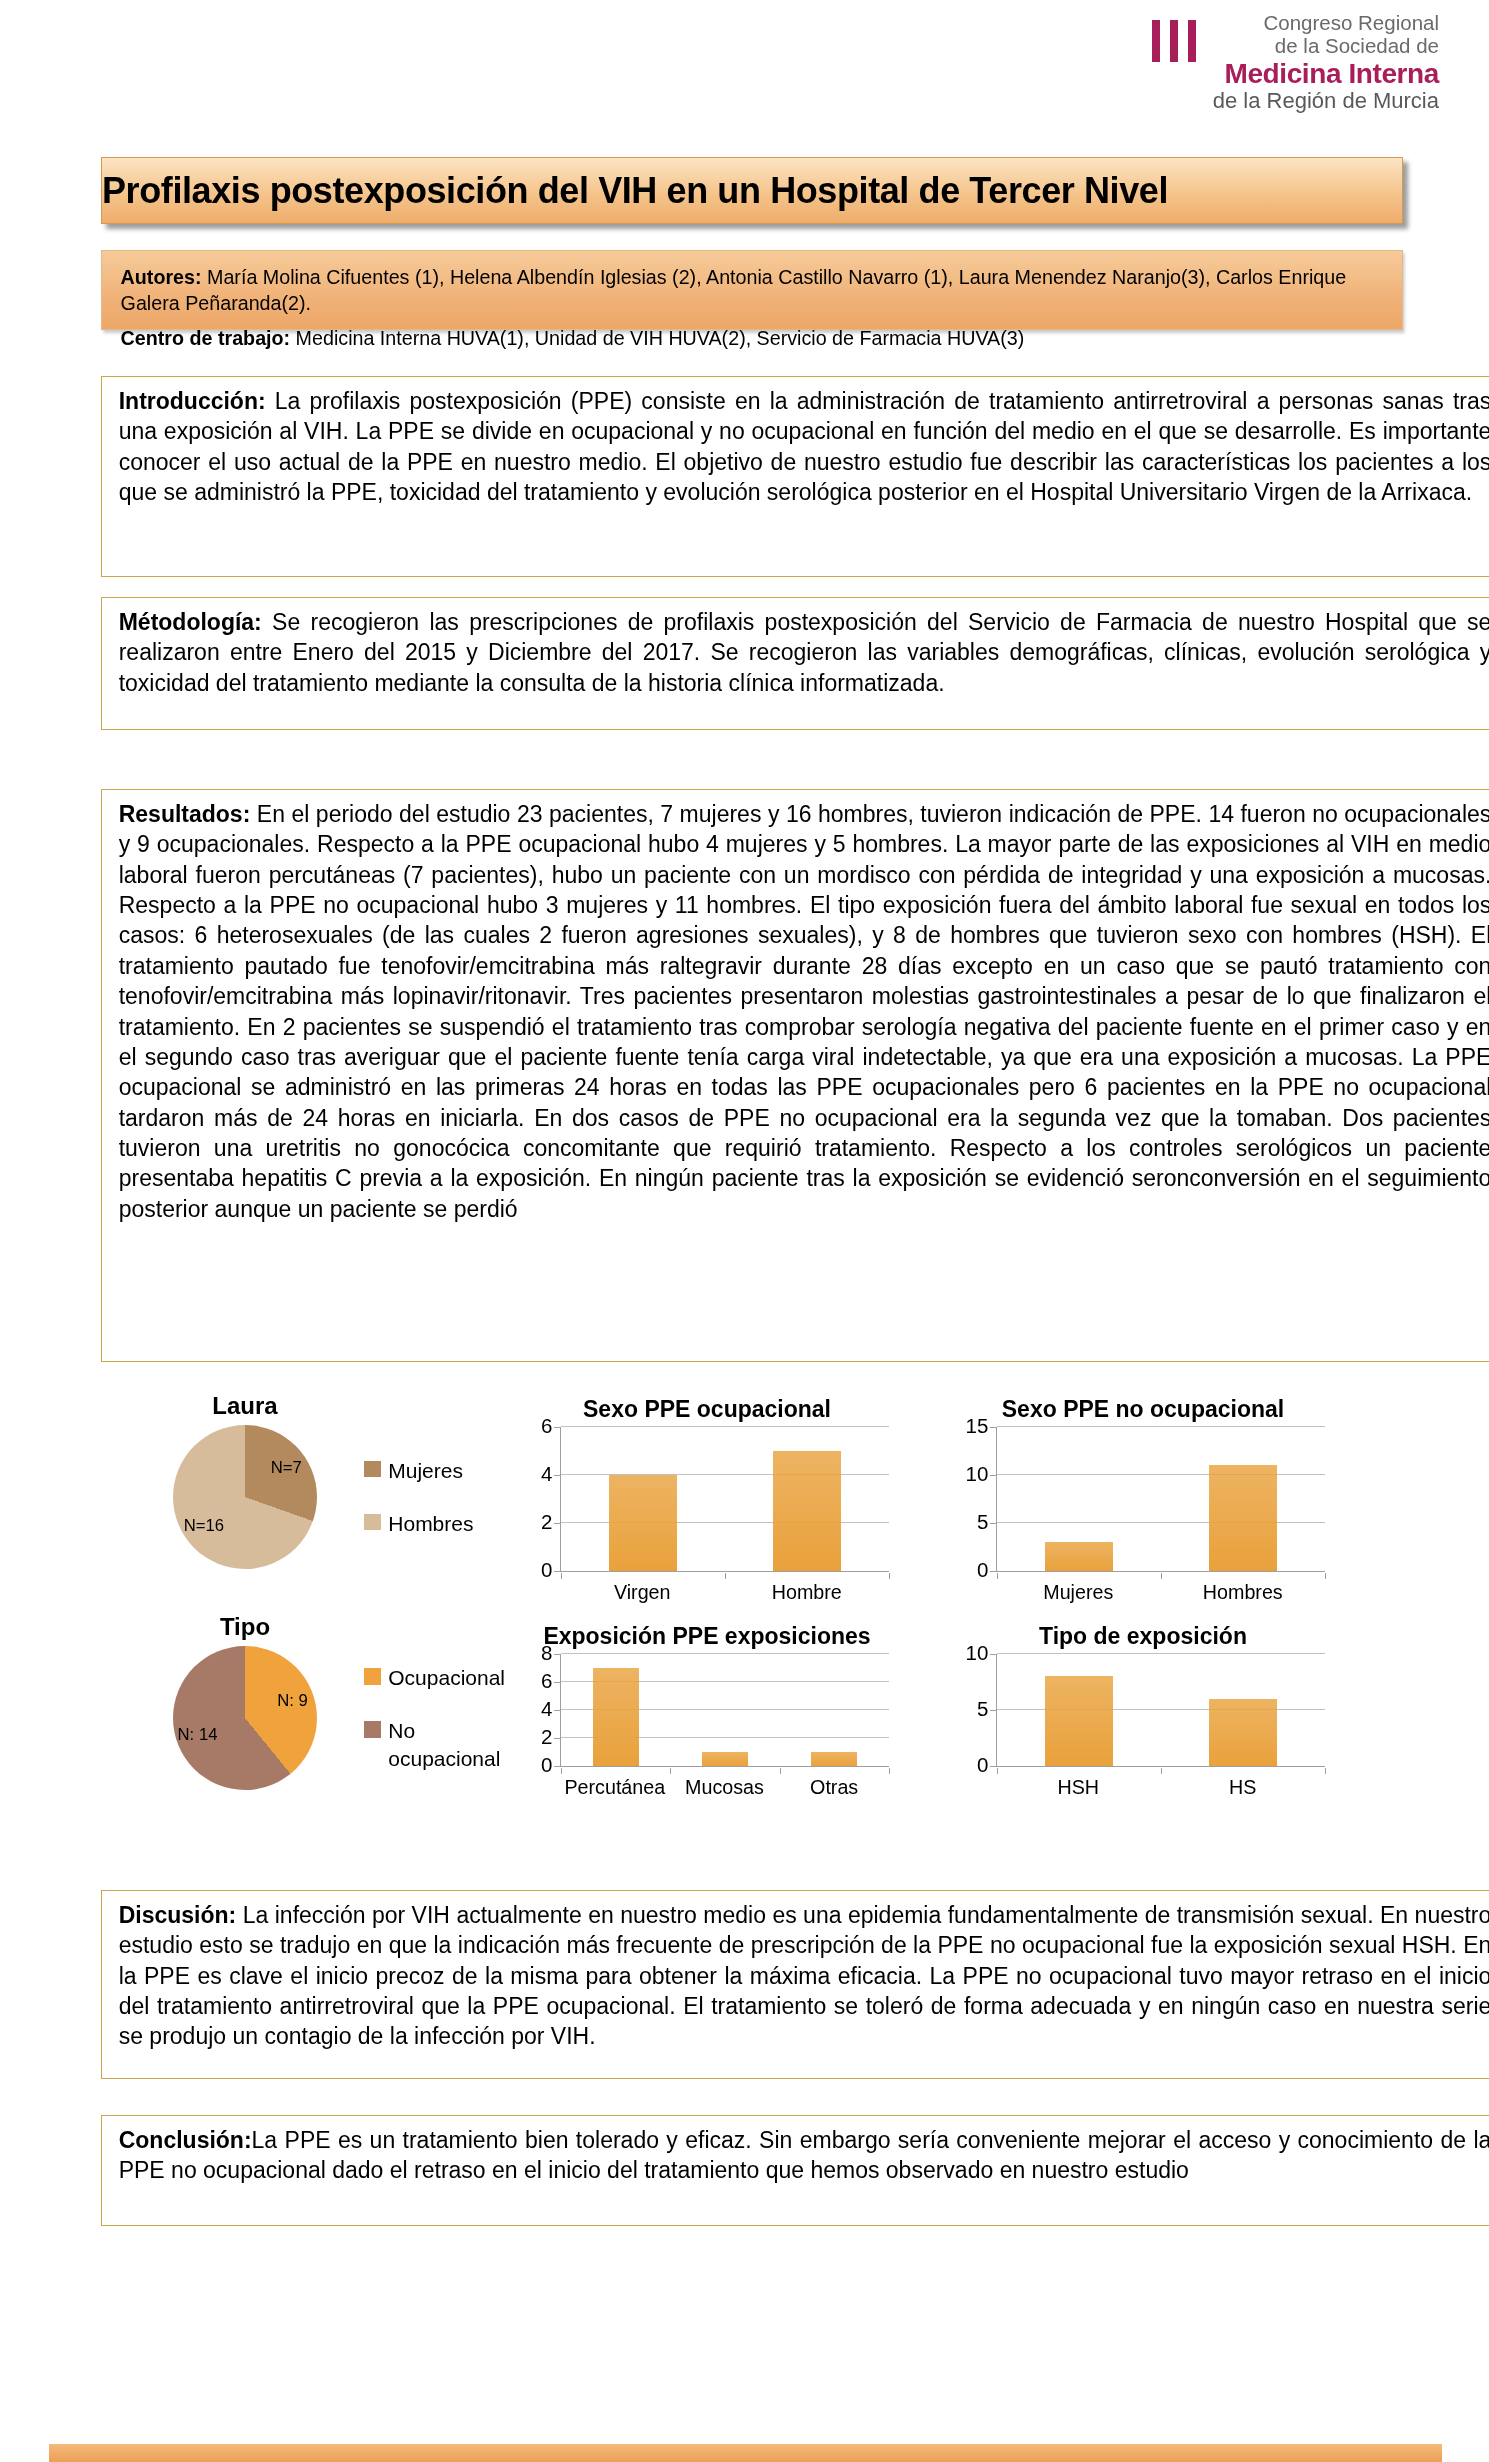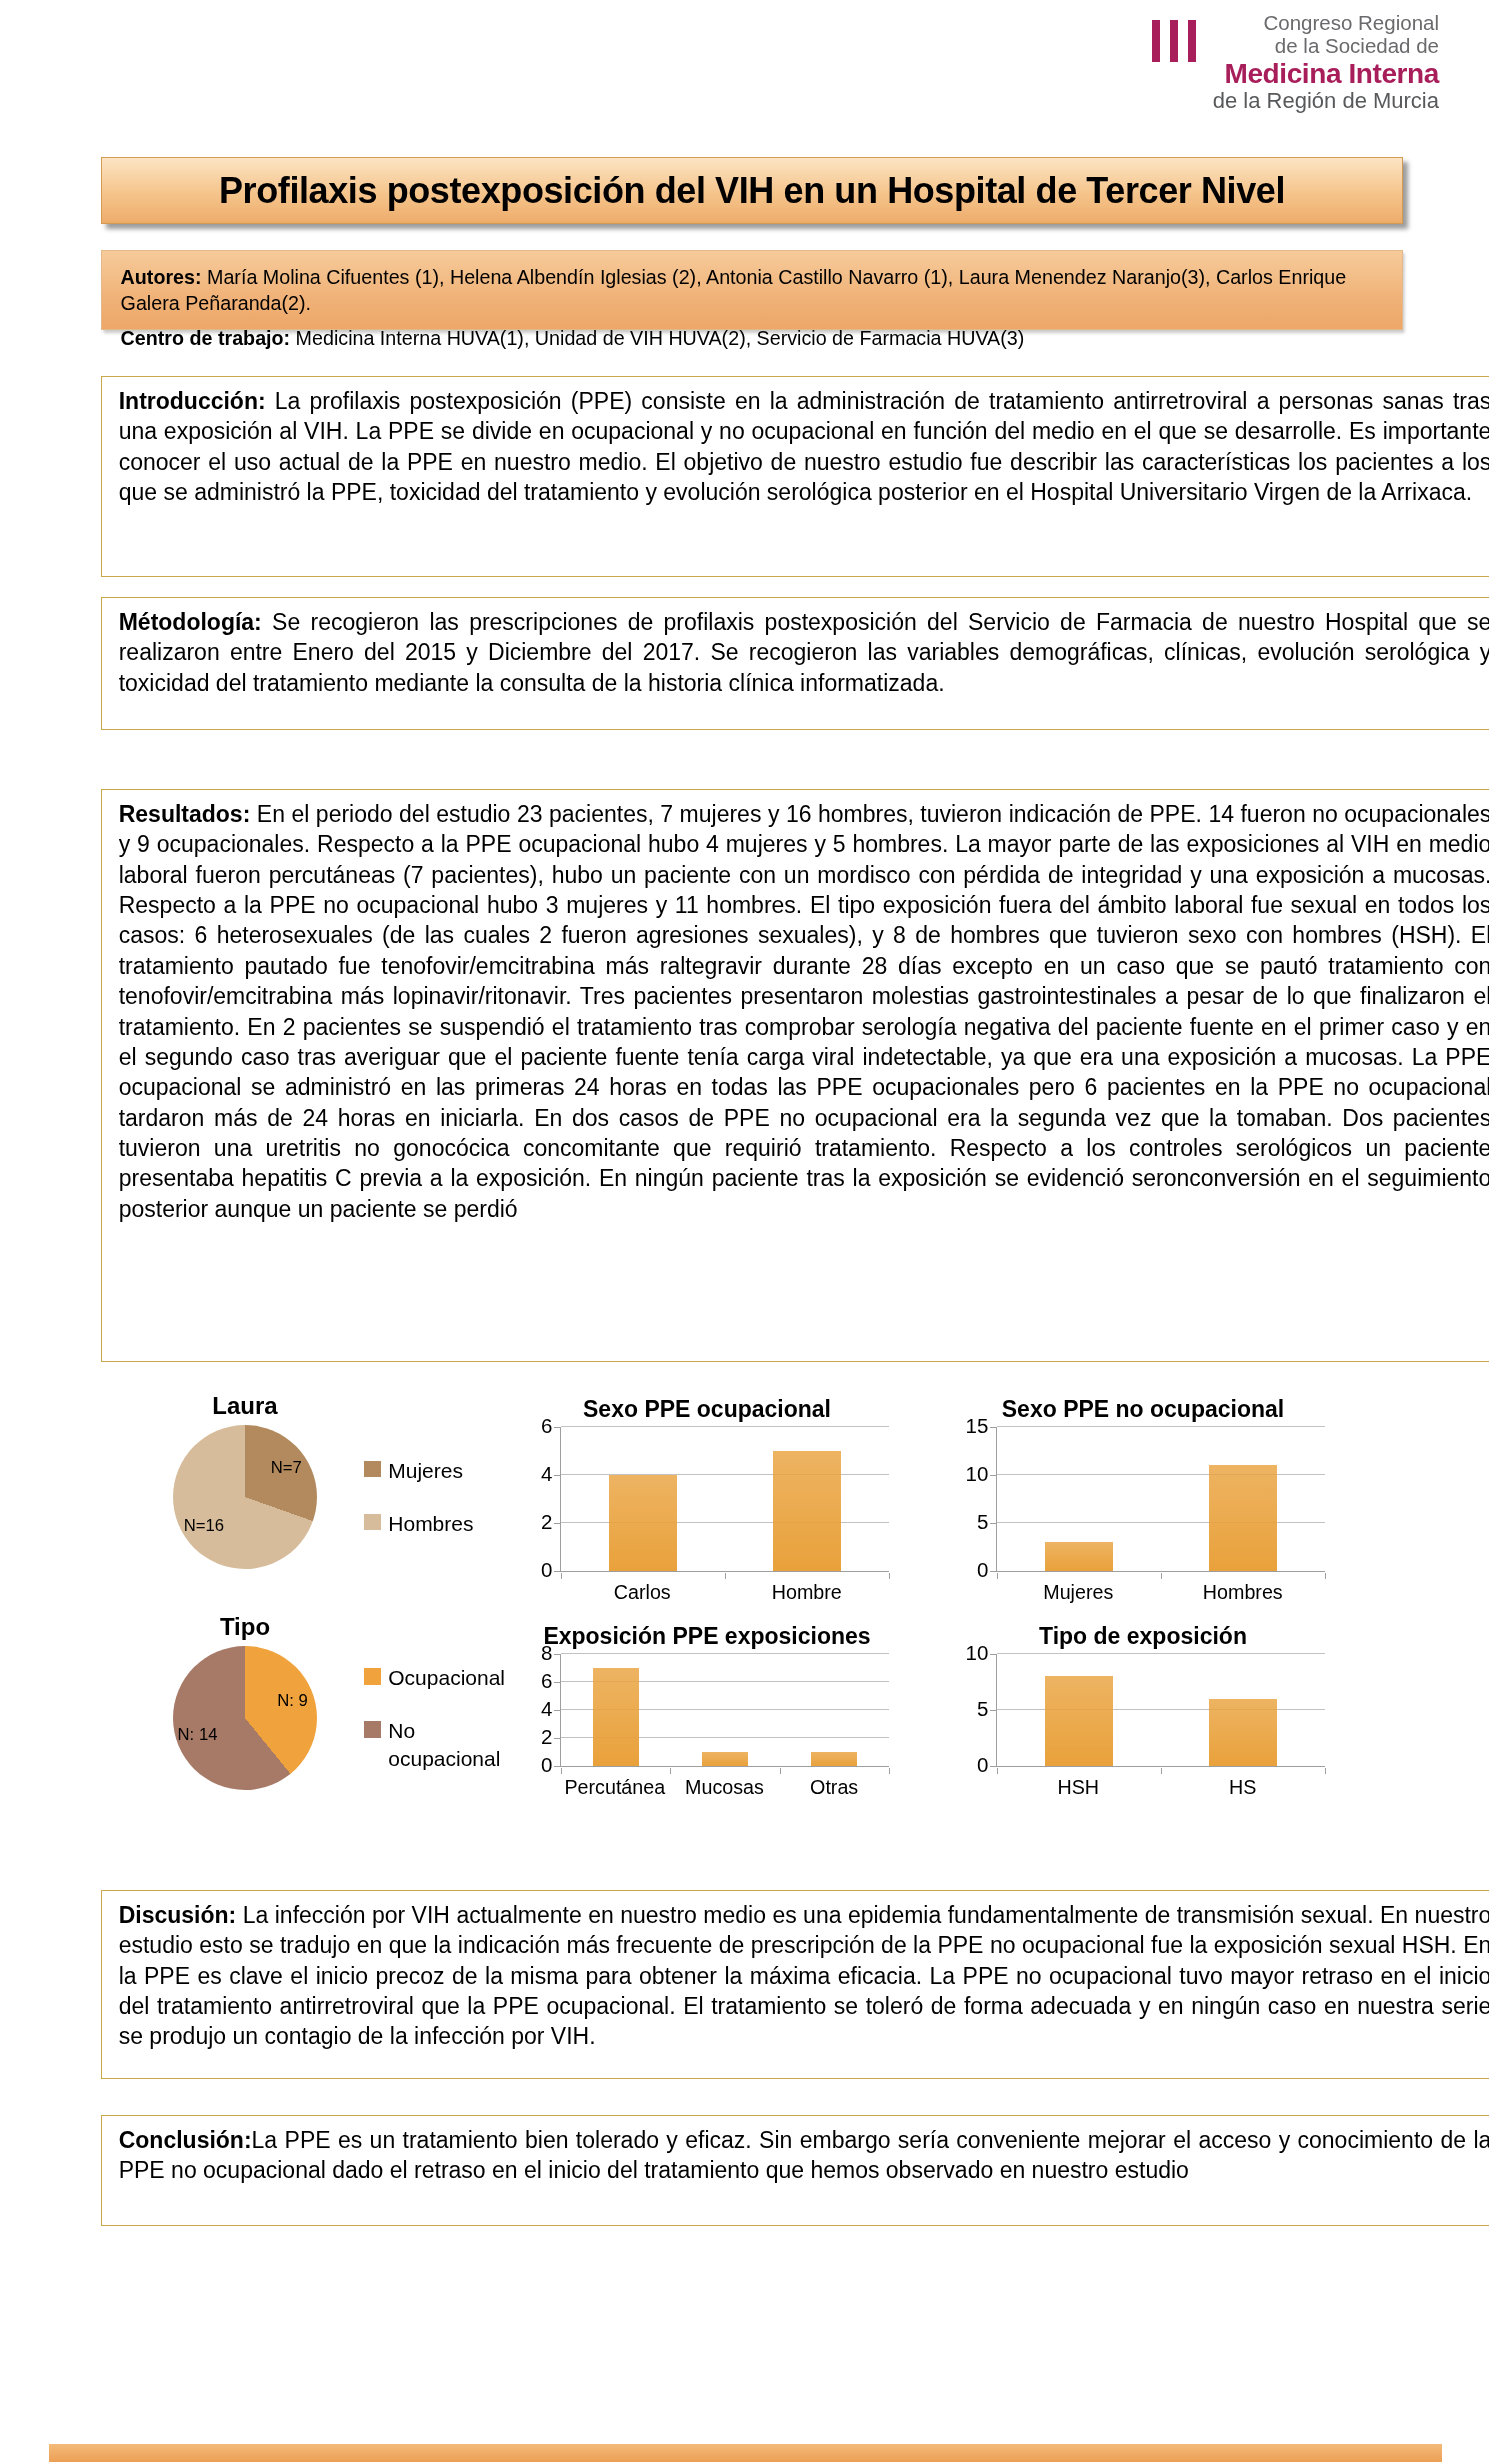--- a/index.html
+++ b/index.html
@@ -15,21 +15,21 @@
   .logo-l1,.logo-l2{font-size:20.5px;color:#6A6A6D;}
   .logo-l3{font-size:28px;font-weight:bold;color:#A81E5A;letter-spacing:-0.4px;}
   .logo-l4{font-size:22px;color:#58595B;}
   
   .title-box{
     position:absolute;left:101px;width:1302px;top:157px;height:67px;
     background:linear-gradient(180deg,#FCE4C4 0%,#F6C astana 50%,#EFAE6E 100%);
     background:linear-gradient(180deg,#FCE4C4 0%,#F5C48B 55%,#EEAC6B 100%);
     border:1.5px solid #D49A52;box-sizing:border-box;
     box-shadow:4.5px 5.3px 4.5px #9d9d9d;
-    display:flex;align-items:center;justify-content:center;
+    display:flex;align-items:center;justify-content:flex-start;
   }
   .title-box h1{margin:0;font-size:36px;font-weight:bold;letter-spacing:-0.4px;}
   
   .authors-box{
     position:absolute;left:101px;width:1302px;top:250px;height:80px;
     background:linear-gradient(180deg,#F6CB9A 0%,#F0B278 60%,#EDA768 100%);
     border:0.8px solid #E3B98C;box-sizing:border-box;
     padding:4.5px 10.6px;font-size:19.7px;line-height:1.35;
     box-shadow:2.3px 3px 3px #c9c9c9;
   }
@@ -162,21 +162,21 @@
           <div class="ytickmark" style="bottom: calc(100% - 0.8px);"></div>
           <div class="grid" style="bottom: 100%;"></div>
           <div class="bar" style="left: 14.5%; width: 21%; height: 66.6667%; background: linear-gradient(rgba(233, 161, 59, 0.8) 0%, rgb(233, 161, 59) 100%);"></div>
           <div class="bar" style="left: 64.5%; width: 21%; height: 83.3333%; background: linear-gradient(rgba(233, 161, 59, 0.8) 0%, rgb(233, 161, 59) 100%);"></div>
           <div class="xtickmark" style="left: 0%;"></div>
           <div class="xtickmark" style="left: 50%;"></div>
           <div class="xtickmark" style="left: 100%;"></div>
         </div>
       </div>
       <div class="xlabels">
-        <div class="xlabel" style="width: 50%;">Carlos</div>
+        <div class="xlabel" style="width: 50%;">Virgen</div>
         <div class="xlabel" style="width: 50%;">Hombre</div>
       </div>
     </div>
   <div class="chart c-sexo-nooc">
       <div class="bar-title">Sexo PPE no ocupacional</div>
       <div class="bar-body">
         <div class="ylabels">
           <span class="ytick" style="bottom: calc(0% - 10.6px);">0</span>
           <span class="ytick" style="bottom: calc(33.3333% - 10.6px);">5</span>
           <span class="ytick" style="bottom: calc(66.6667% - 10.6px);">10</span>

